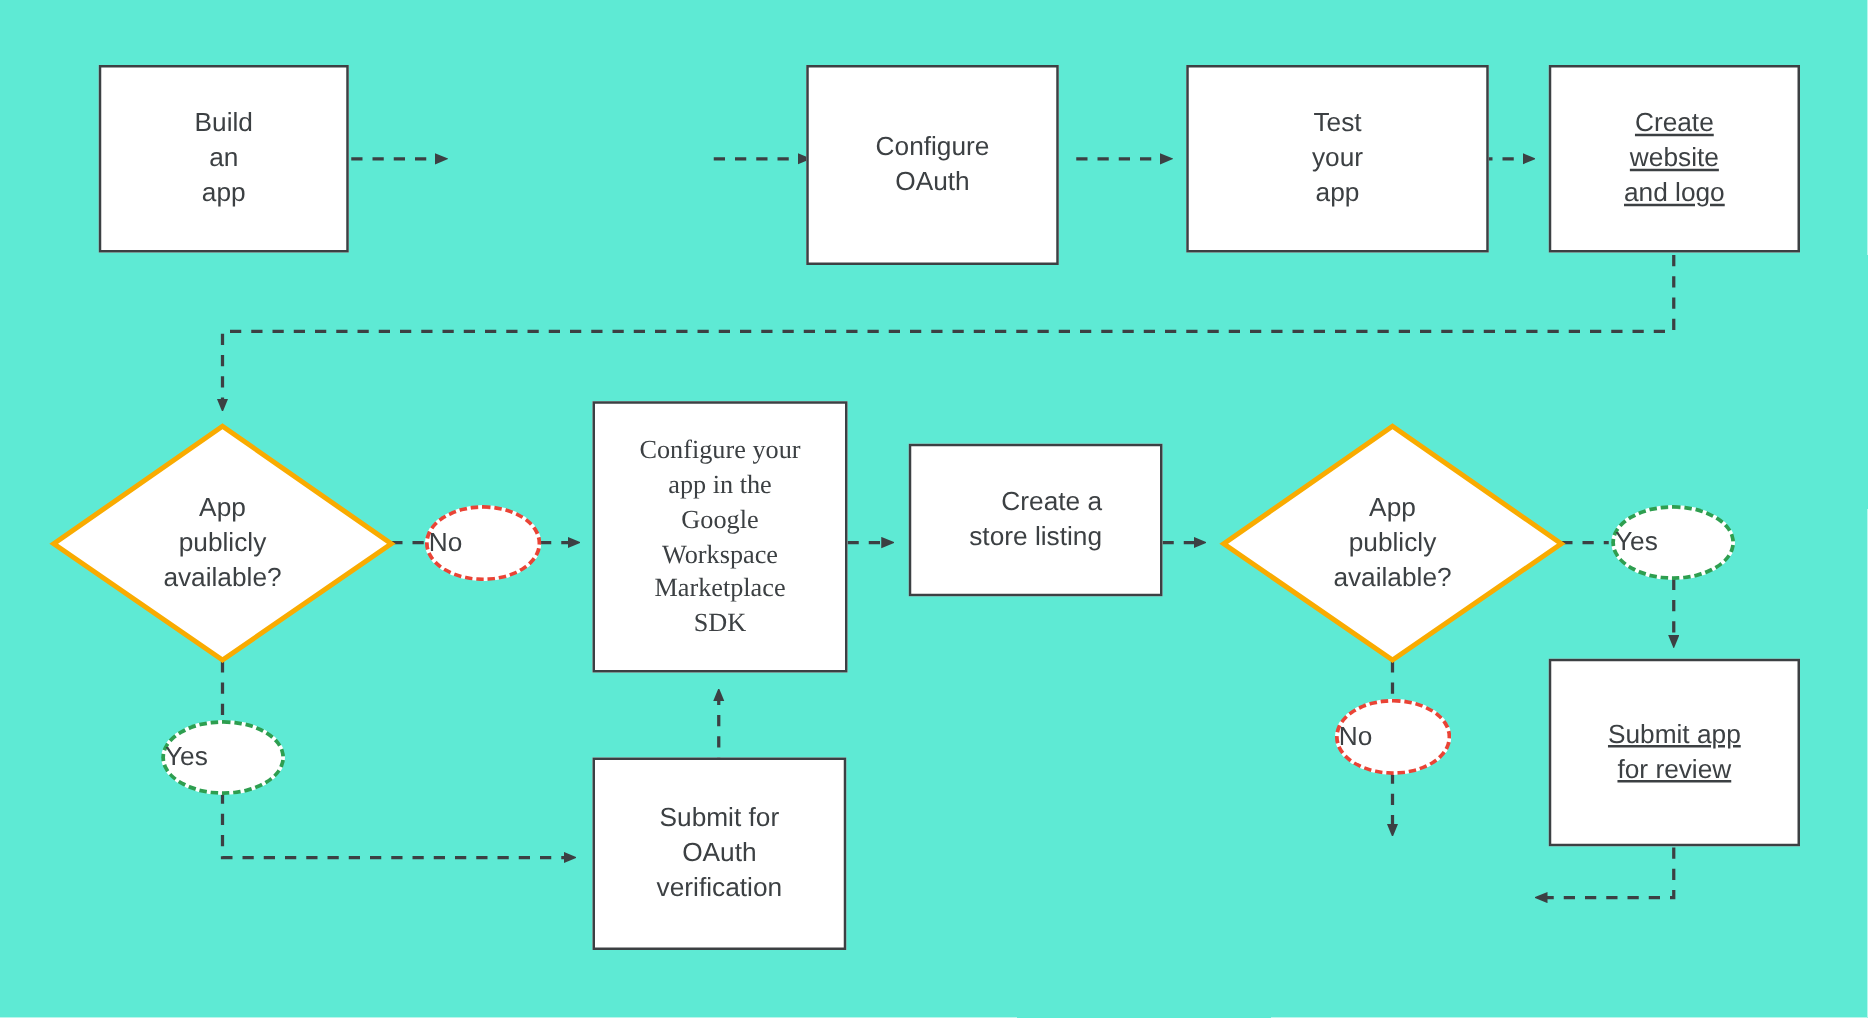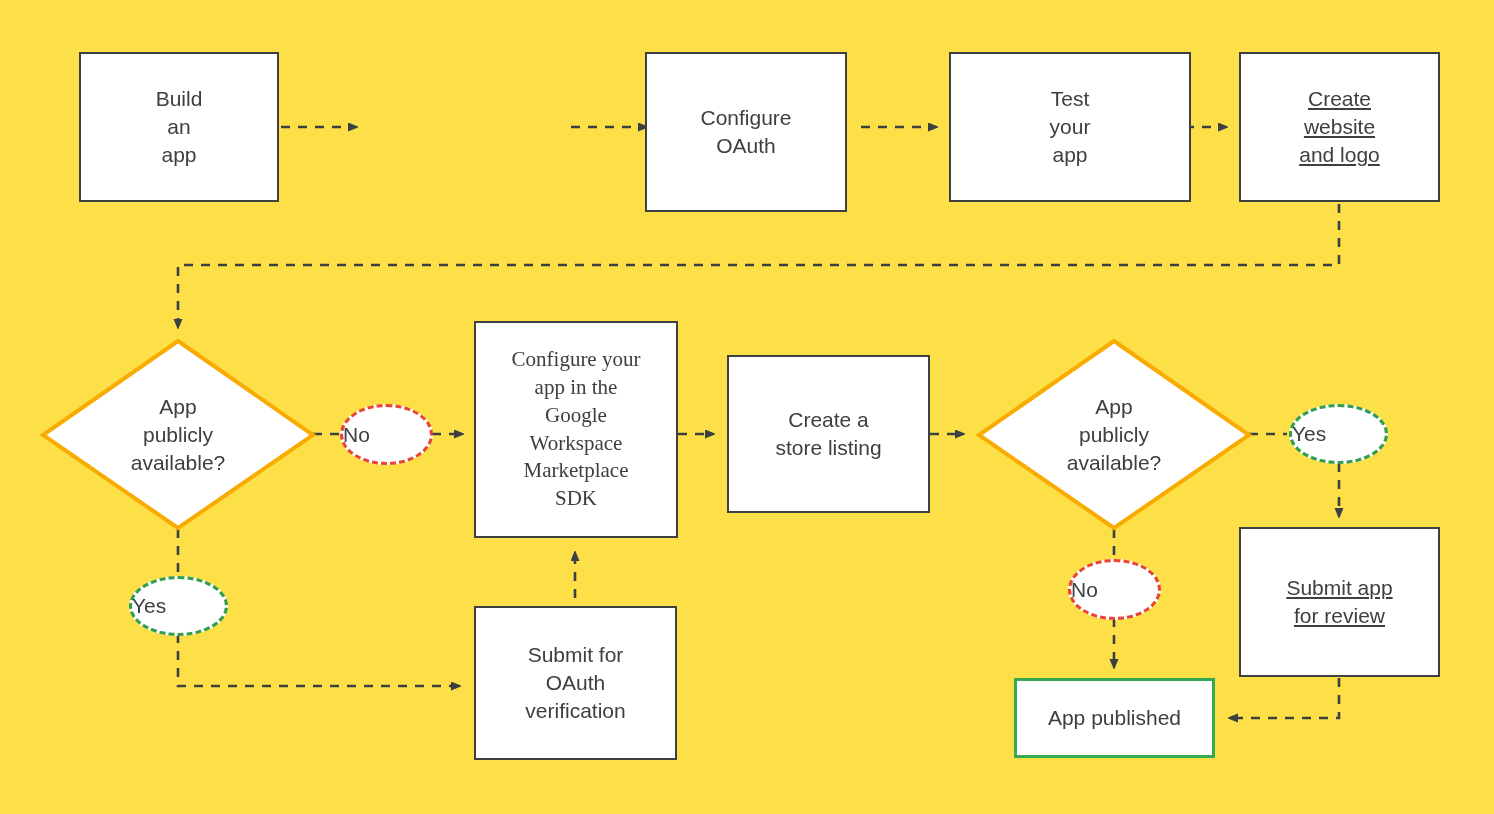--- a/index.html
+++ b/index.html
@@ -8,21 +8,21 @@
     padding: 0;
     background: #ffffff;
   }
   body {
     font-family: "Liberation Sans", "DejaVu Sans", sans-serif;
   }
   #canvas {
     position: relative;
     width: 1494px;
     height: 814px;
-    background: #fde047;
+    background: #5eead4;
     overflow: hidden;
   }
   #flow-svg {
     position: absolute;
     left: 0;
     top: 0;
     width: 1494px;
     height: 814px;
   }
   .node {
@@ -168,39 +168,36 @@
 
   <div class="node process" style="left:474px; top:321px; width:204px; height:217px;">
     <span style="white-space:pre-line;font-family:Liberation Serif, serif;">Configure your
 app in the
 Google
 Workspace
 Marketplace
 SDK</span>
   </div>
 
-  <div class="node process" style="left:727px; top:355px; width:203px; height:158px;">
+  <div class="node process" style="left:727px; top:355px; width:203px; height:122px;text-align:right;">
     <span style="white-space:pre-line;">Create a
 store listing</span>
   </div>
 
   <div class="node process" style="left:474px; top:606px; width:203px; height:154px;">
     <span style="white-space:pre-line;">Submit for
 OAuth
 verification</span>
   </div>
 
   <div class="node process" style="left:1239px; top:527px; width:201px; height:150px;text-decoration:underline;">
     <span style="white-space:pre-line;">Submit app
 for review</span>
   </div>
 
-  <div class="node process terminal-green" style="left:1014px; top:678px; width:201px; height:80px;">
-    <span style="white-space:pre-line;">App published</span>
-  </div>
 
   <div class="pill pill-no" style="left:340px; top:404px; width:93px; height:61px;">
     <span>No</span>
   </div>
 
   <div class="pill pill-yes" style="left:129px; top:576px; width:99px; height:60px;">
     <span>Yes</span>
   </div>
 
   <div class="pill pill-yes" style="left:1289px; top:404px; width:99px; height:60px;">

